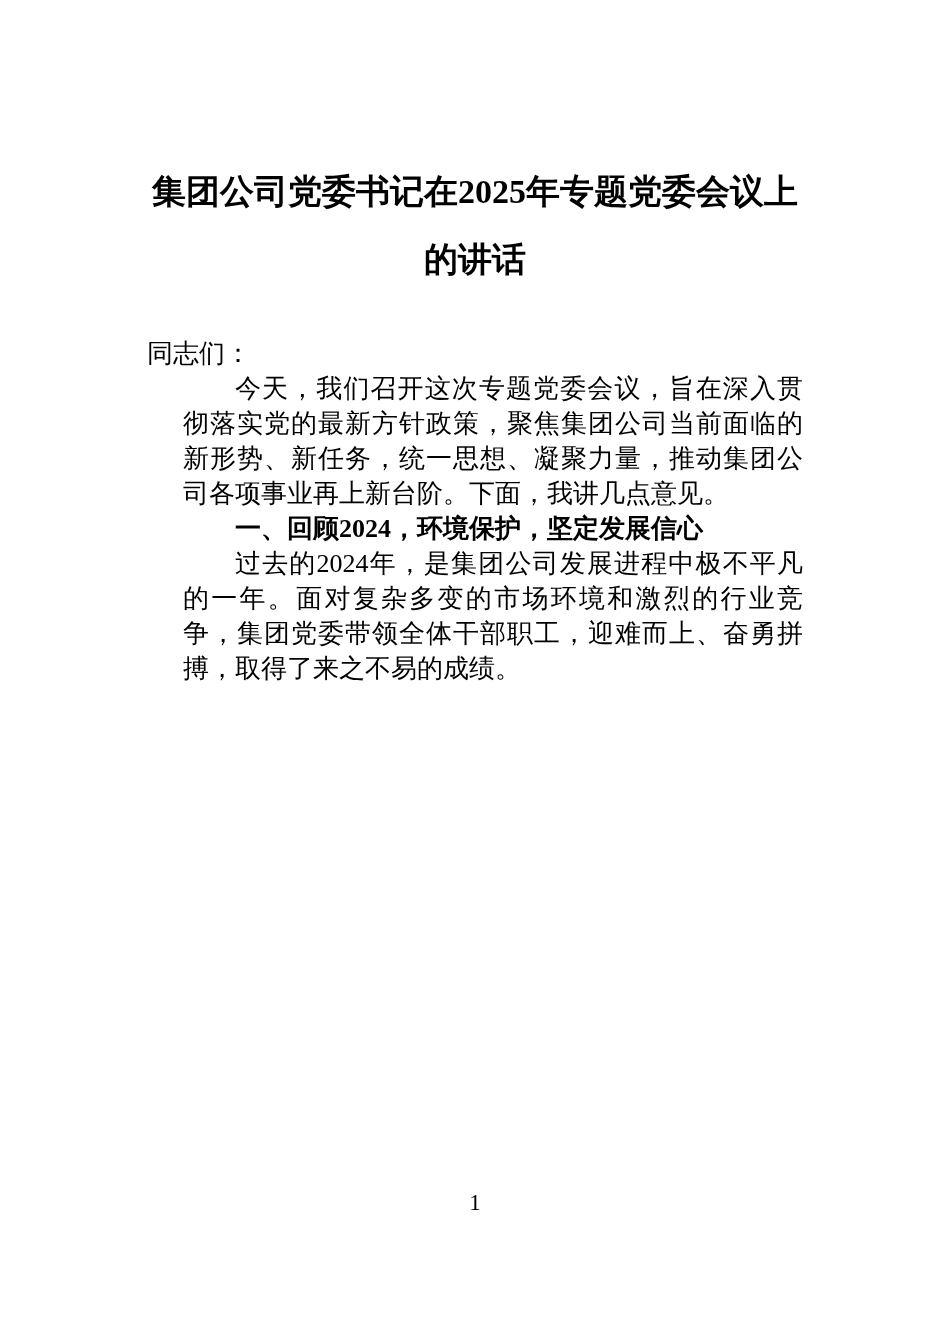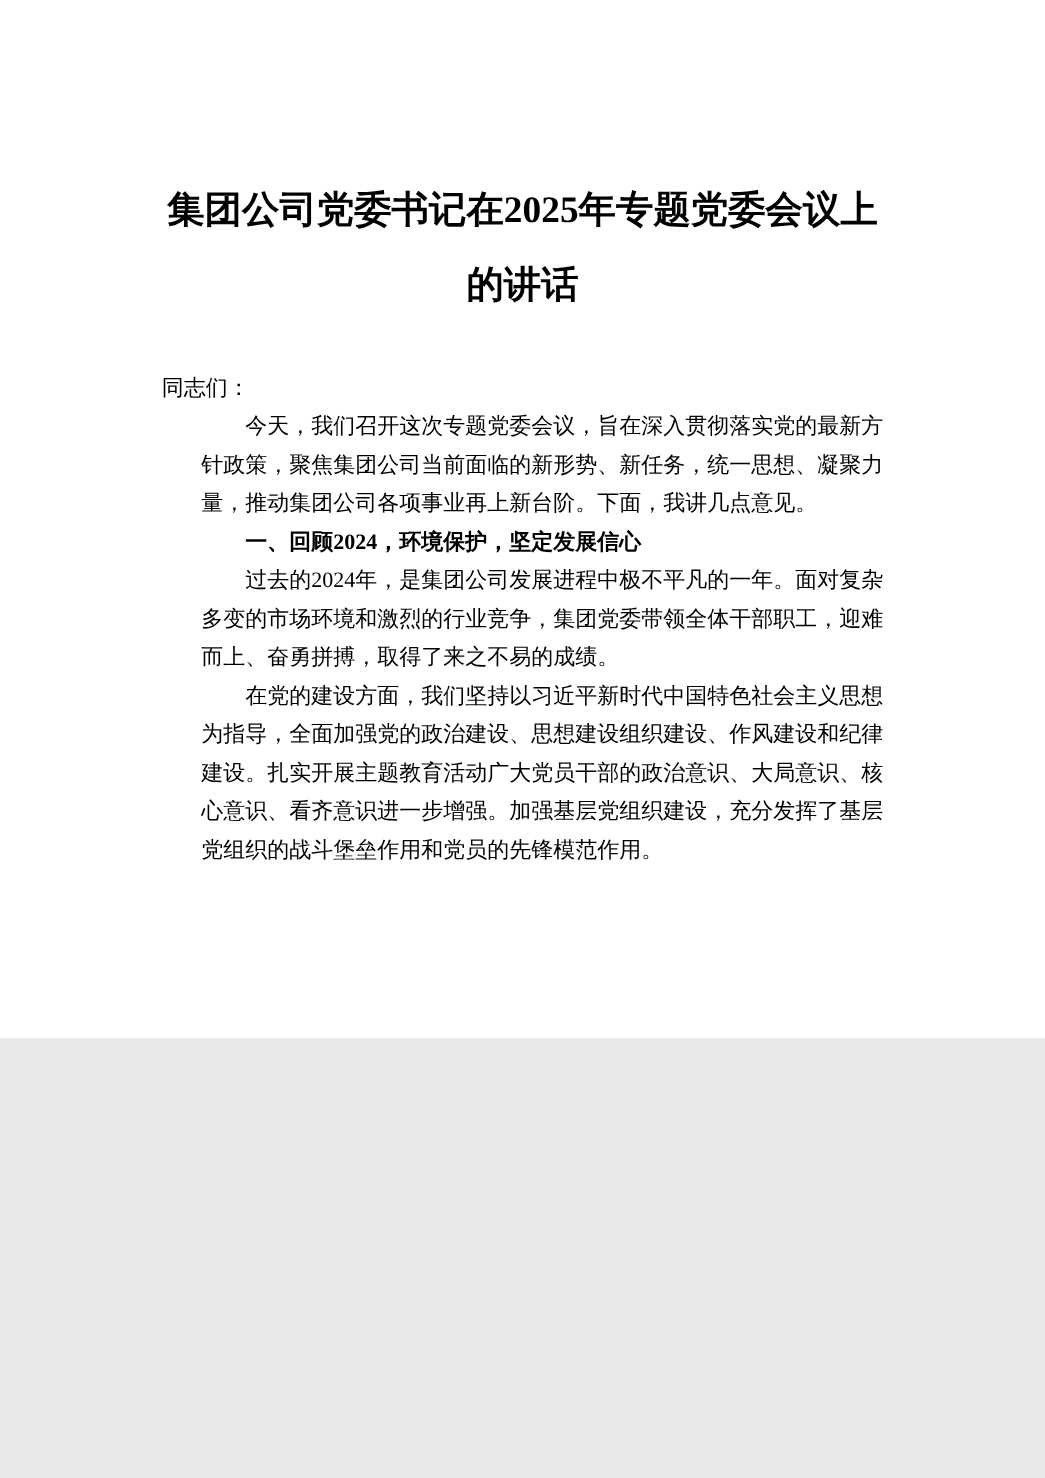--- a/index.html
+++ b/index.html
@@ -3,42 +3,42 @@
 <meta charset="utf-8">
 <style>
   html, body {
     margin: 0;
     padding: 0;
     background: #e9e9e9;
   }
   .page {
     position: relative;
     width: 950px;
-    height: 944px;
+    height: 1344px;
     margin: 0 auto;
     background: #ffffff;
     color: #000000;
     font-family: "Liberation Serif", serif;
     overflow: hidden;
   }
   .content {
     position: absolute;
     left: 147px;
     top: 158px;
     width: 656px;
   }
   .doc-title {
     font-size: 34px;
     line-height: 68px;
     font-weight: bold;
     text-align: center;
     margin: 0 0 42px 0;
   }
   .doc-body p {
-    font-size: 20px;
+    font-size: 26px;
     line-height: 35px;
     margin: 0;
     text-align: justify;
     text-justify: inter-ideograph;
     word-break: break-all;
   }
   .doc-body p.indent {
     text-indent: 2em;
     margin-left: 36px;
   }
@@ -59,17 +59,16 @@
 <body>
 
 <div class="page">
   <div class="content">
     <h1 class="doc-title">集团公司党委书记在2025年专题党委会议上的讲话</h1>
     <div class="doc-body">
         <p class="">同志们：</p>
         <p class="indent">今天，我们召开这次专题党委会议，旨在深入贯彻落实党的最新方针政策，聚焦集团公司当前面临的新形势、新任务，统一思想、凝聚力量，推动集团公司各项事业再上新台阶。下面，我讲几点意见。</p>
         <p class="indent heading">一、回顾2024，环境保护，坚定发展信心</p>
         <p class="indent">过去的2024年，是集团公司发展进程中极不平凡的一年。面对复杂多变的市场环境和激烈的行业竞争，集团党委带领全体干部职工，迎难而上、奋勇拼搏，取得了来之不易的成绩。</p>
-        <p class="indent">在党的建设方面，我们坚持以习近平新时代中国特色社会主义思想为指导，全面加强党的政治建设、思想建设组织建设、作风建设和纪律建设。扎实开展主题教育活动广大党员干部的政治意识、大局意识、核心意识、看齐意识进一步增强。加强基层党组织建设，充分发挥了基层党组织的战斗堡垒作用和党员的先锋模范作用。</p>
       </div>
   </div>
   <div class="page-number">1</div>
 </div>
 
 </body></html>

